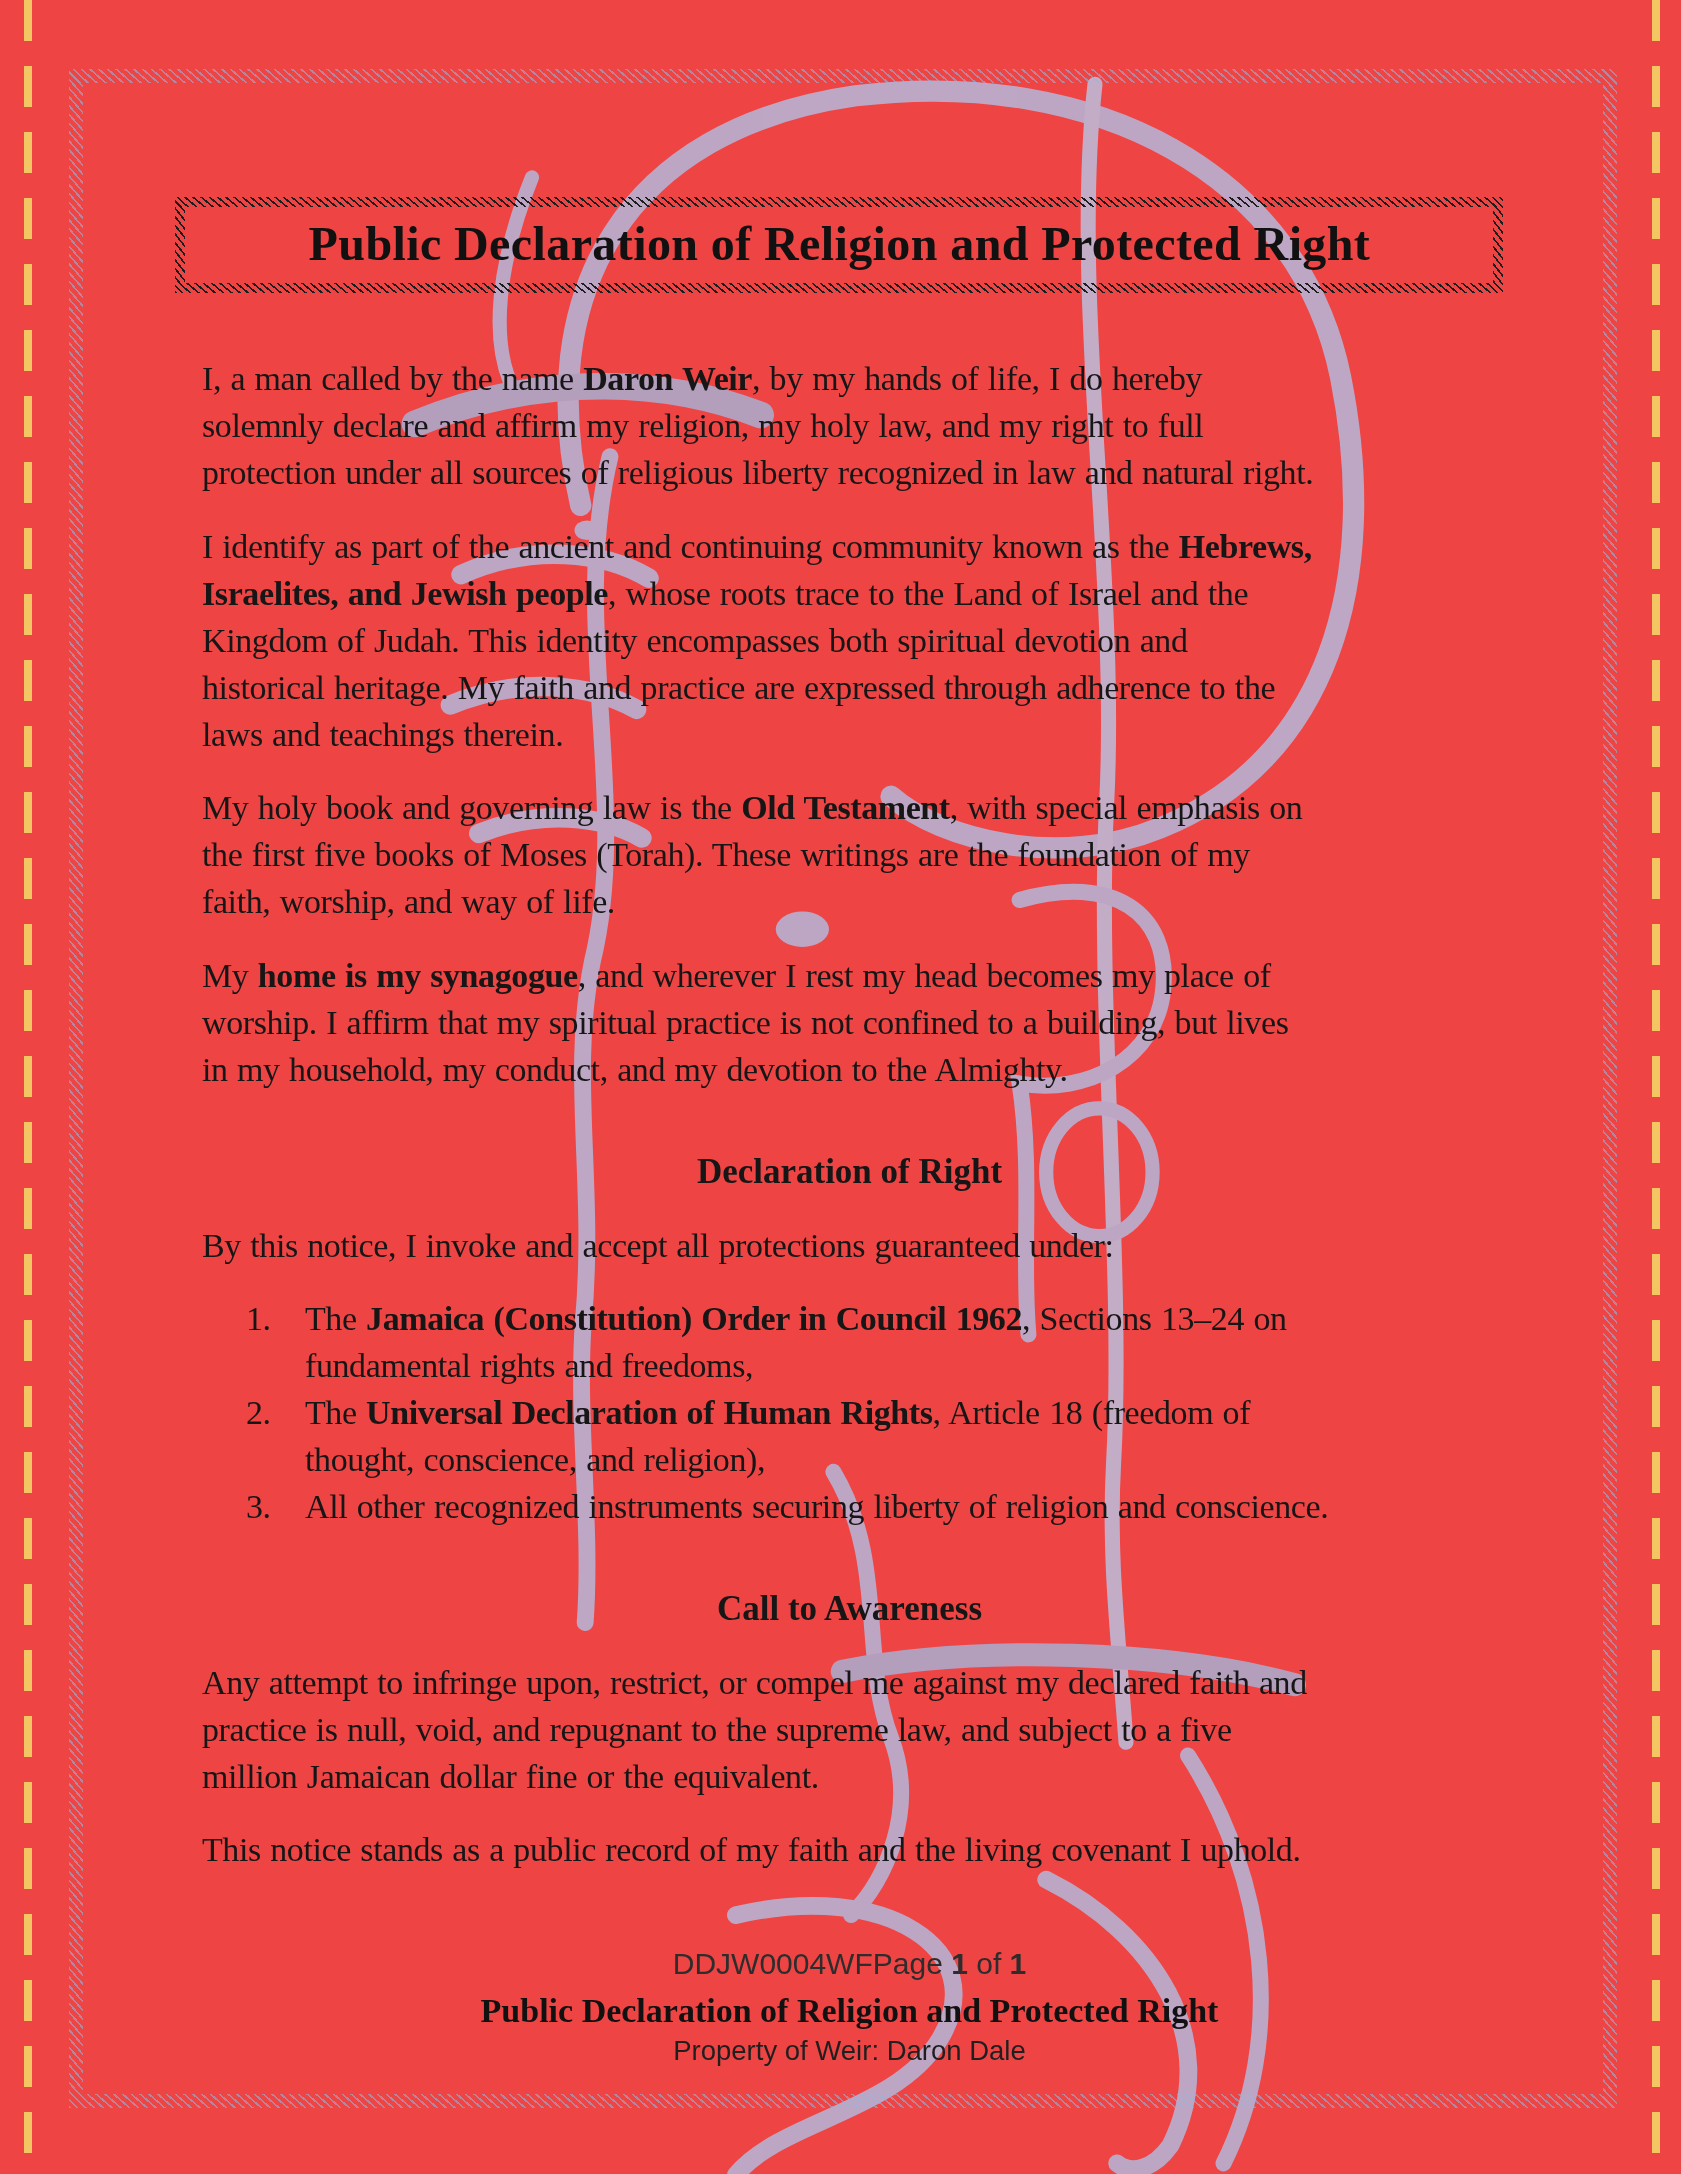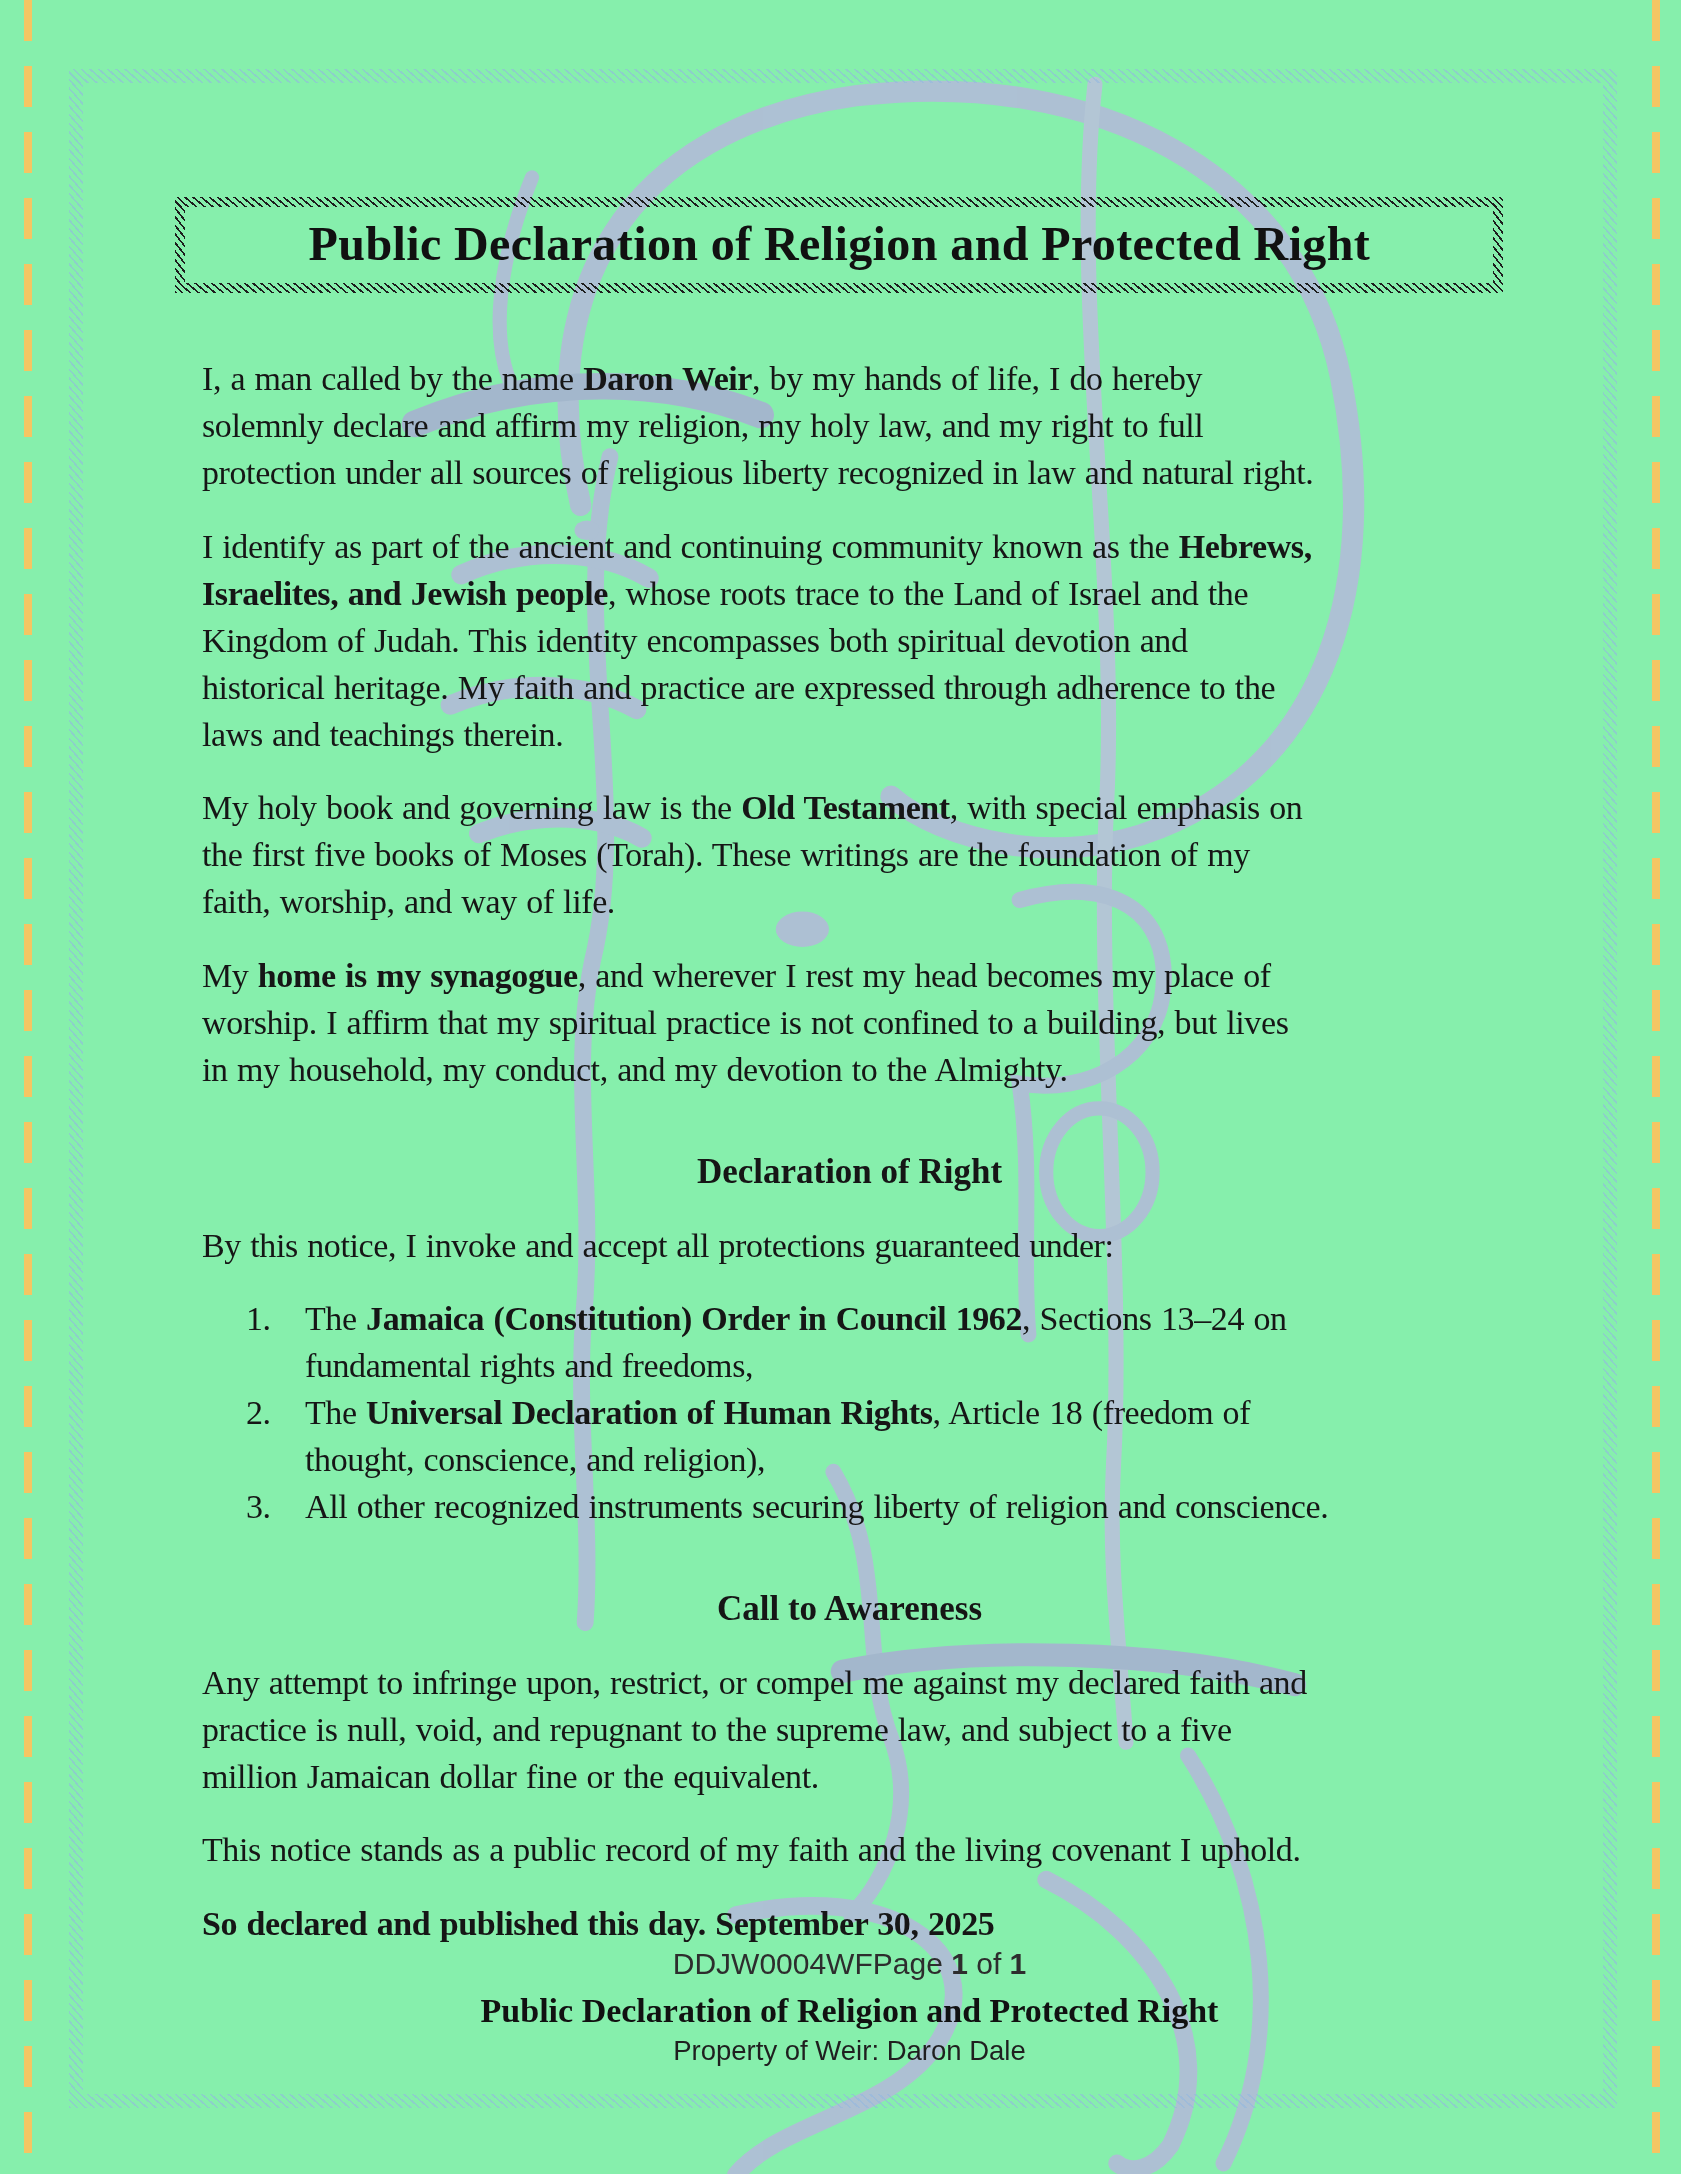--- a/index.html
+++ b/index.html
@@ -1,19 +1,19 @@
 <!DOCTYPE html>
 <html style="font-size:14px"><head>
 <meta charset="utf-8">
 <style>
   html,body{margin:0;padding:0;background:#ffffff;}
   .sheet{
     position:relative;
     width:1681px;height:2175px;
-    background:#86efac;
+    background:#ef4444;
     overflow:hidden;
     font-family:"Liberation Serif", serif;
     color:#161616;
   }
   
   .edge-dash{
     position:absolute;top:0;bottom:0;width:8px;
     background:repeating-linear-gradient(to bottom,#f4c663 0 41px,transparent 41px 66px);
   }
   .edge-dash.left{left:24px;}
@@ -148,21 +148,20 @@
     </ol>
 
     <h2 class="sect"><b>Call to Awareness</b></h2>
 
     <p class="para"><span>Any attempt to infringe upon, restrict, or compel me against my declared faith and
 practice is null, void, and repugnant to the supreme law, and subject to a five
 million Jamaican dollar fine or the equivalent.</span></p>
 
     <p class="para"><span>This notice stands as a public record of my faith and the living covenant I uphold.</span></p>
 
-    <p class="para"><b>So declared and published this day. September 30, 2025</b></p>
 
   </div>
 
   <div class="footer">
     <div class="footer-row">
       <span>DDJW0004WF</span>
       <span><span>Page </span><b>1</b><span> of </span><b>1</b></span>
     </div>
     <div class="footer-title">Public Declaration of Religion and Protected Right</div>
     <div class="footer-property">Property of Weir: Daron Dale</div>

